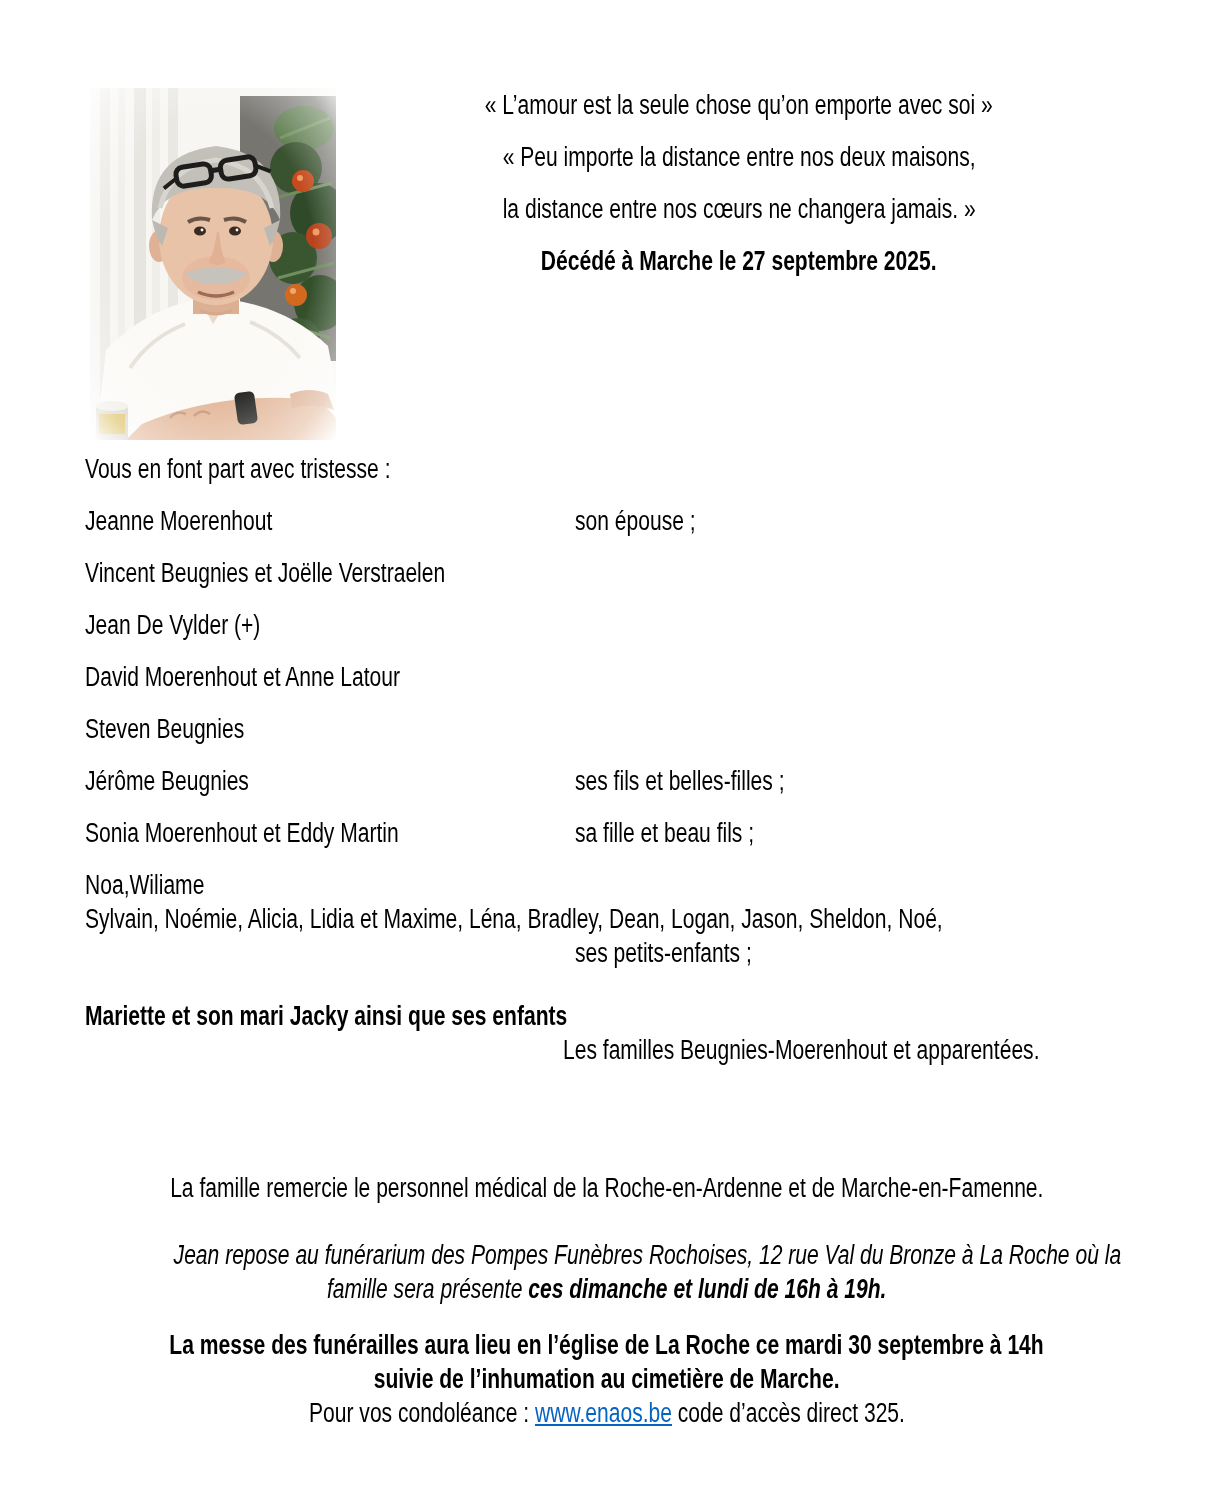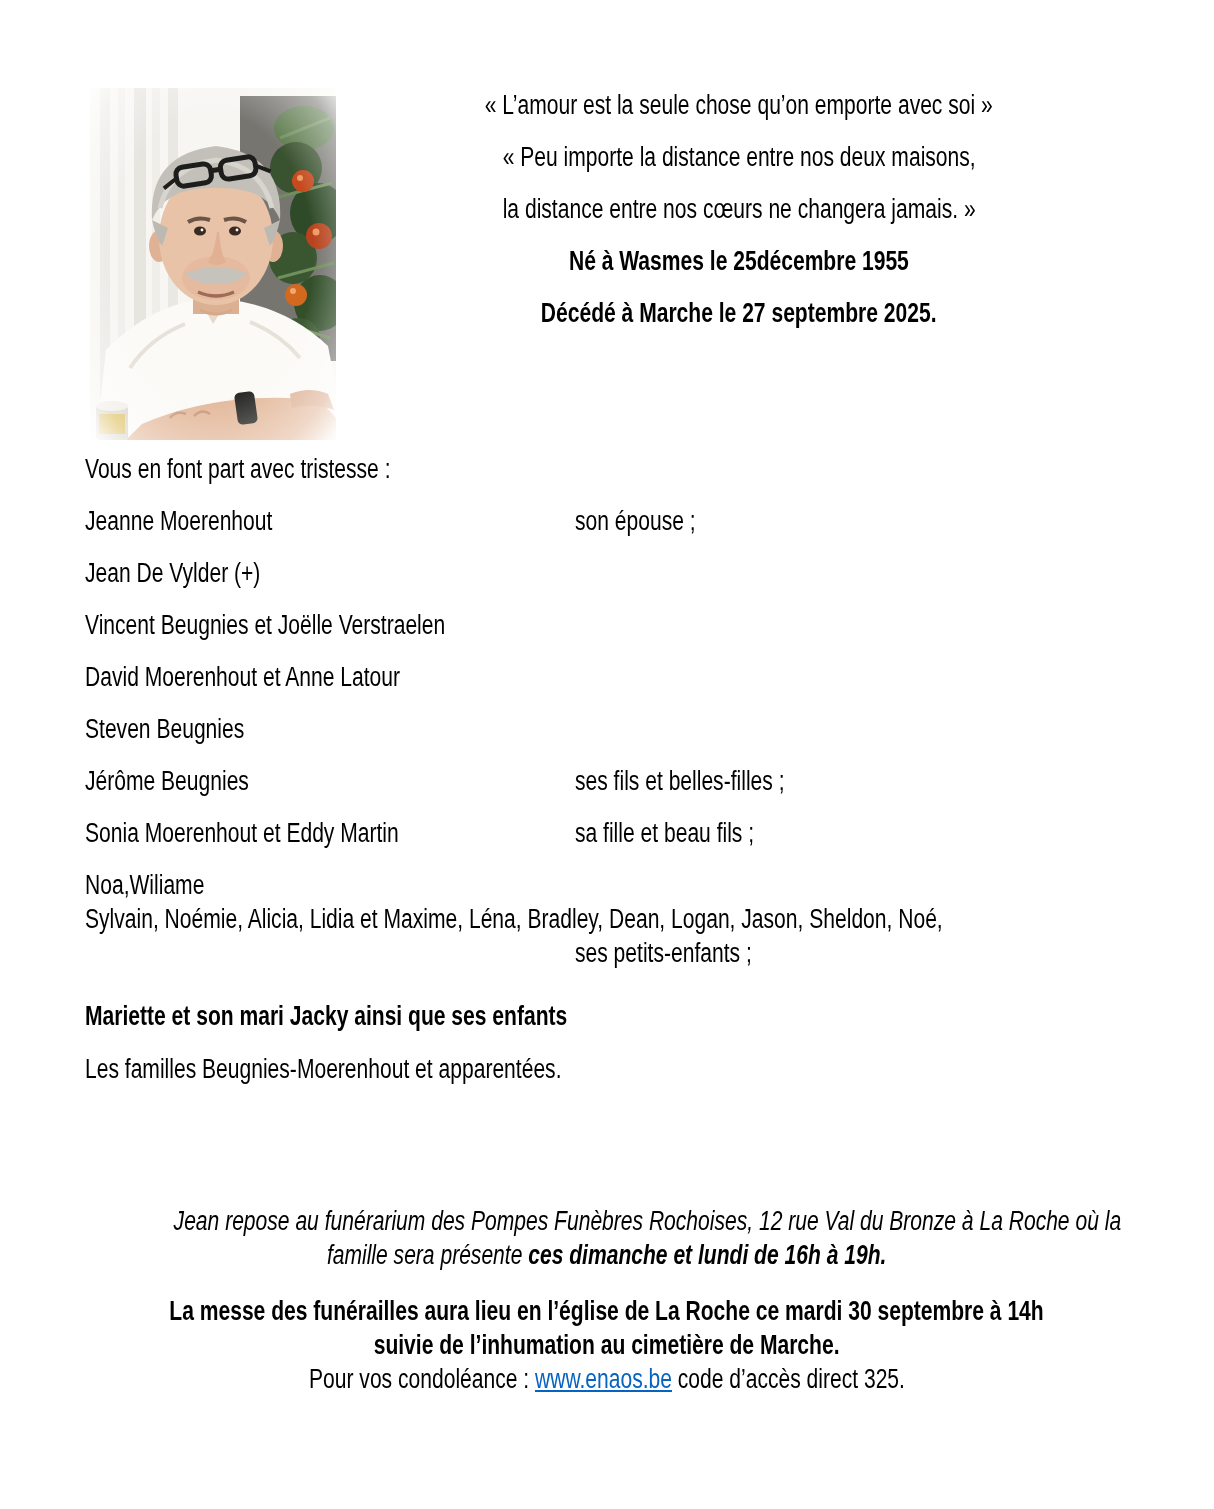--- a/index.html
+++ b/index.html
@@ -26,21 +26,21 @@
   .header { position:absolute; left:345px; right:81px; top:88px; text-align:center; }
   .hline { line-height:34px; margin:0 0 18px 0; }
 
   
   .body { position:absolute; left:85px; top:452px; right:40px; }
   .row { position:relative; height:52px; line-height:34px; }
   .rel { position:absolute; left:490px; top:0; }
   .gcline { line-height:34px; }
   .gcrel { position:relative; height:34px; line-height:34px; }
   .row-m { margin-top:29px; height:34px; line-height:34px;font-weight:bold; }
-  .row-f { margin-top:19px; height:34px; line-height:34px; }
+  .row-f { height:34px; line-height:34px;text-align:right; }
 
   
   .footer { position:absolute; left:40px; right:40px; top:1171px; text-align:center; }
   .fline { line-height:34px; }
   .fgap19 { margin-top:33px;font-style:italic; }
   .fgap14 { margin-top:22px; }
   a.link { color:#0563C1; text-decoration:underline; }
 </style>
 </head>
 <body>
@@ -139,37 +139,36 @@
       </g>
 
       <rect x="0" y="0" width="246" height="352" fill="url(#vig)"></rect>
     </svg>
   </div>
 
   <div class="header">
     <div class="hline"><span class="cx cx-c">« L’amour est la seule chose qu’on emporte avec soi »</span></div>
     <div class="hline"><span class="cx cx-c">« Peu importe la distance entre nos deux maisons,</span></div>
     <div class="hline"><span class="cx cx-c">la distance entre nos cœurs ne changera jamais. »</span></div>
-    <div class="hline bold"><span class="cx cx-c">Né à Wasmes le 25décembre 1955</span></div>
     <div class="hline bold"><span class="cx cx-c">Décédé à Marche le 27 septembre 2025.</span></div>
   </div>
 
   <div class="body">
     <div class="row"><span class="cx cx-l">Vous en font part avec tristesse :</span></div>
 
     <div class="row">
       <span class="cx cx-l">Jeanne Moerenhout</span>
       <span class="rel"><span class="cx cx-l">son épouse ;</span></span>
     </div>
     <div class="row">
+      <span class="cx cx-l">Vincent Beugnies et Joëlle Verstraelen</span>
+      <span class="rel"><span class="cx cx-l"></span></span>
+    </div>
+    <div class="row">
       <span class="cx cx-l">Jean De Vylder (+)</span>
-      <span class="rel"><span class="cx cx-l"></span></span>
-    </div>
-    <div class="row">
-      <span class="cx cx-l">Vincent Beugnies et Joëlle Verstraelen</span>
       <span class="rel"><span class="cx cx-l"></span></span>
     </div>
     <div class="row">
       <span class="cx cx-l">David Moerenhout et Anne Latour</span>
       <span class="rel"><span class="cx cx-l"></span></span>
     </div>
     <div class="row">
       <span class="cx cx-l">Steven Beugnies</span>
       <span class="rel"><span class="cx cx-l"></span></span>
     </div>
@@ -186,20 +185,21 @@
     <div class="gcline"><span class="cx cx-l">Sylvain, Noémie, Alicia, Lidia et Maxime, Léna, Bradley, Dean, Logan, Jason, Sheldon, Noé,</span></div>
     <div class="gcrel">
       <span class="rel"><span class="cx cx-l">ses petits-enfants ;</span></span>
     </div>
 
     <div class="row-m"><span class="cx cx-l">Mariette et son mari Jacky ainsi que ses enfants</span></div>
     <div class="row-f"><span class="cx cx-l">Les familles Beugnies-Moerenhout et apparentées.</span></div>
   </div>
 
   <div class="footer">
+    <div class="fline"><span class="cx cx-c">La famille remercie le personnel médical de la Roche-en-Ardenne et de Marche-en-Famenne.</span></div>
 
     <div class="fgap19">
       <div class="fline"><span class="cx cx-c">Jean repose au funérarium des Pompes Funèbres Rochoises, 12 rue Val du Bronze à La Roche où la</span></div>
       <div class="fline">
         <span class="cx cx-c"><span>famille sera présente </span><span class="bold">ces dimanche et lundi de 16h à 19h.</span></span>
       </div>
     </div>
 
     <div class="fgap14">
       <div class="fline bold"><span class="cx cx-c">La messe des funérailles aura lieu en l’église de La Roche ce mardi 30 septembre à 14h</span></div>

